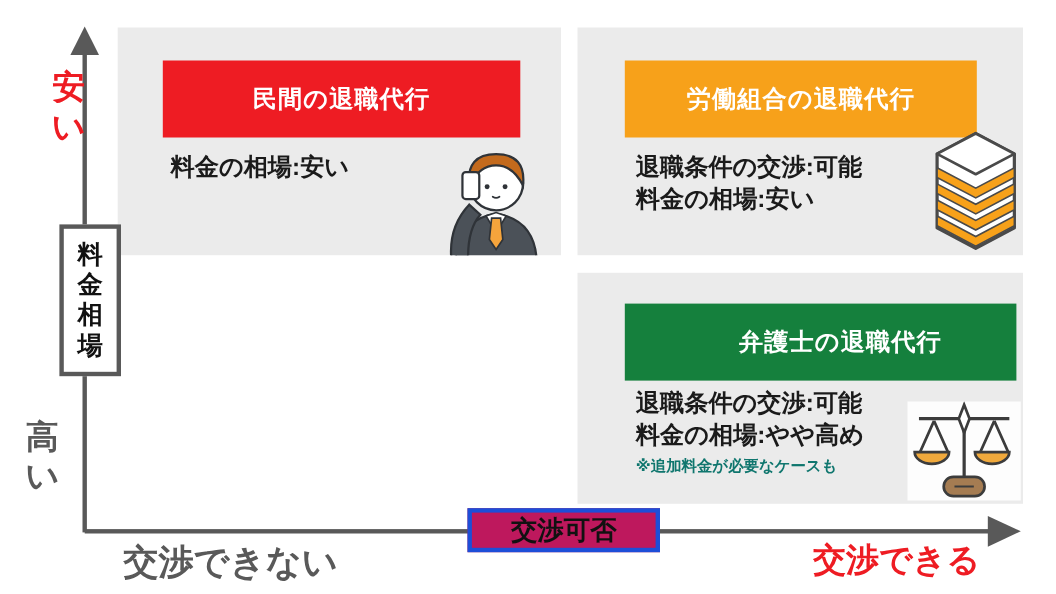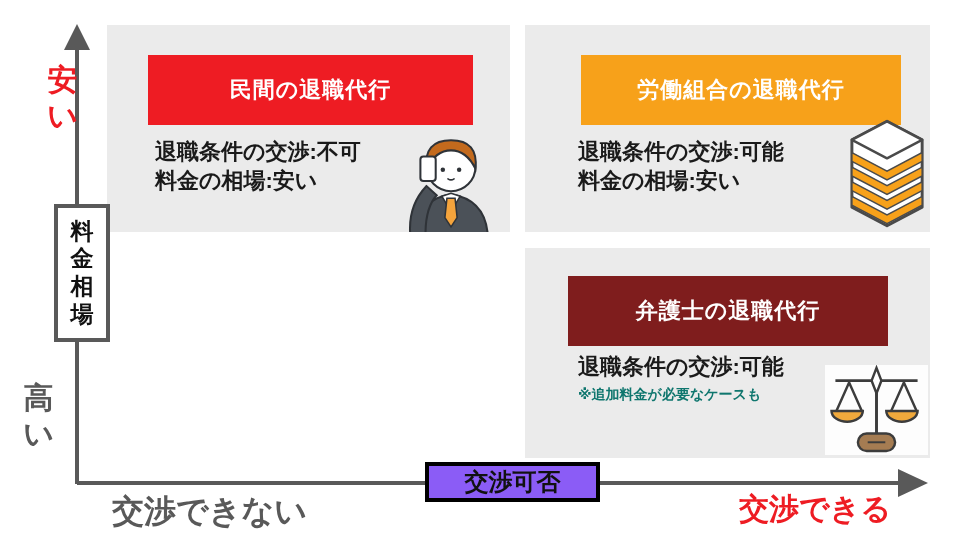--- a/index.html
+++ b/index.html
@@ -19,37 +19,37 @@
     border-top:14px solid transparent;border-bottom:14px solid transparent;
     border-left:30px solid #595959;}
   .v-label{width:1.1em;word-break:break-all;line-height:1.2;text-align:center;
     font-weight:bold;font-size:30px;}
   .lab-cheap{left:22px;top:62px;color:#ee1c23;margin-left:24px;}
   .lab-expensive{left:22px;top:380px;color:#595959;}
   .axis-title-y{left:54px;top:204px;width:56px;height:138px;background:#fff;
     border:4px solid #595959;box-sizing:border-box;z-index:3;
     display:flex;align-items:center;justify-content:center;}
   .axis-title-y .v-label{font-size:23px;color:#111;}
-  .axis-title-x{left:425px;top:462px;width:175px;height:40px;background:#8b5cf6;
-    border:4px solid #000000;box-sizing:border-box;z-index:3;
+  .axis-title-x{left:425px;top:462px;width:175px;height:40px;background:#be185d;
+    border:4px solid #1d4ed8;box-sizing:border-box;z-index:3;
     display:flex;align-items:center;justify-content:center;
     font-weight:bold;font-size:24px;color:#111;}
   .lab-no-nego{left:112px;top:490px;font-weight:bold;font-size:32px;color:#595959;}
   .lab-yes-nego{left:722px;top:489px;font-weight:bold;font-size:30px;color:#ee1c23;margin-left:17px;}
   
   .card{background:#ebebeb;overflow:hidden;}
   .card-private{left:107px;top:25px;width:403px;height:207px;}
   .card-union{left:525px;top:25px;width:405px;height:207px;}
   .card-lawyer{left:525px;top:248px;width:405px;height:210px;}
   .card-header{position:absolute;height:70px;display:flex;align-items:center;
     justify-content:center;color:#fff;font-weight:bold;font-size:22px;
     letter-spacing:1px;z-index:2;}
   .card-private .card-header{left:41px;top:30px;width:325px;background:#ee1c23;}
-  .card-union   .card-header{left:56px;top:30px;width:320px;background:#f7a11a;}
-  .card-lawyer  .card-header{left:43px;top:28px;width:320px;background:#7f1d1d;}
+  .card-union   .card-header{left:43px;top:30px;width:320px;background:#f7a11a;}
+  .card-lawyer  .card-header{left:43px;top:28px;width:320px;background:#15803d;padding-left:36px;}
   .card-body{position:absolute;font-weight:bold;font-size:22px;color:#1a1a1a;
     line-height:29px;z-index:2;}
   .card-private .card-body{left:48px;top:112px;}
   .card-union   .card-body{left:53px;top:112px;}
   .card-lawyer  .card-body{left:53px;top:104px;}
   .card-note{font-size:14px;color:#0f766e;line-height:26px;}
   .icon-box{position:absolute;z-index:3;}
   .icon-person{right:4px;bottom:-2px;width:110px;height:102px;}
   .icon-stack{right:2px;top:92px;width:80px;height:114px;}
   .icon-scales{right:2px;bottom:3px;width:103px;height:90px;background:#fdfdfd;
@@ -73,21 +73,20 @@
 <div class="abs axis-title-x">
   <span>交渉可否</span>
 </div>
 
 <div class="abs lab-no-nego">交渉できない</div>
 <div class="abs lab-yes-nego">交渉できる</div>
 
 <div class="abs card card-private">
   <div class="card-header">民間の退職代行</div>
   <div class="card-body">
-    <div>退職条件の交渉:不可</div>
     <div>料金の相場:安い</div>
   </div>
   <div class="icon-box icon-person">
     <svg viewBox="0 0 100 100" width="110" height="102">
 
       <path d="M14 100 Q17 66 50 61 Q83 66 86 100 Z" fill="#4b5158" stroke="#2f3338" stroke-width="2"></path>
 
       <path d="M41 63 L50 60 L59 63 L50 78 Z" fill="#ffffff" stroke="#2f3338" stroke-width="1.5"></path>
 
       <path d="M46 65 L54 65 L56 84 L50 93 L44 84 Z" fill="#f5a43c" stroke="#2f3338" stroke-width="1.5"></path>
@@ -125,20 +124,21 @@
 
       <path d="M4 21 L40 2 L76 21 L40 40 Z" fill="#ffffff" stroke="#4a4a4a" stroke-width="2.5" stroke-linejoin="round"></path>
     </svg>
   </div>
 </div>
 
 <div class="abs card card-lawyer">
   <div class="card-header">弁護士の退職代行</div>
   <div class="card-body">
     <div>退職条件の交渉:可能</div>
+    <div>料金の相場:やや高め</div>
     <div class="card-note">※追加料金が必要なケースも</div>
   </div>
   <div class="icon-box icon-scales">
     <svg viewBox="0 0 104 92" width="103" height="90">
 
       <path d="M52 8 V74" stroke="#3c3c3c" stroke-width="3" fill="none"></path>
       <path d="M10 16 H94" stroke="#3c3c3c" stroke-width="3" fill="none"></path>
 
       <polygon points="52,3 57,16 52,29 47,16" fill="#ffffff" stroke="#3c3c3c" stroke-width="2.5"></polygon>
 

